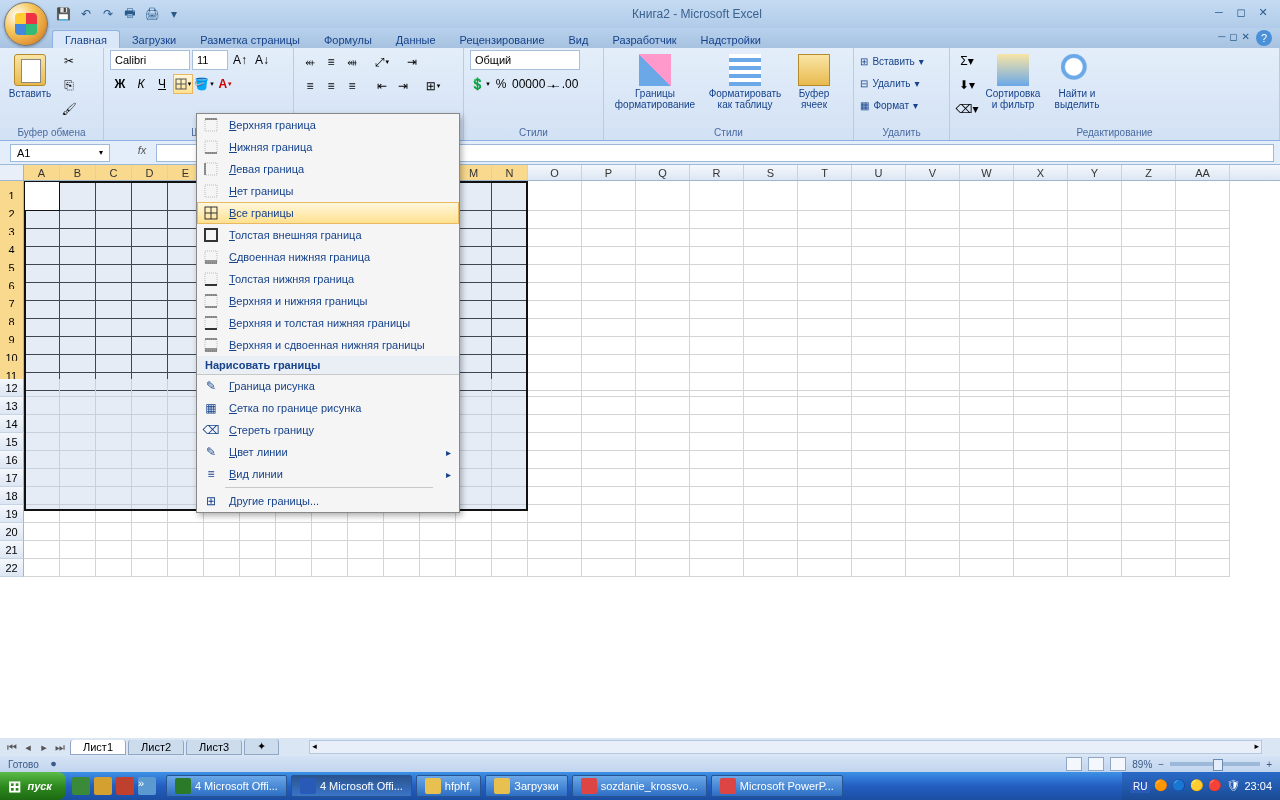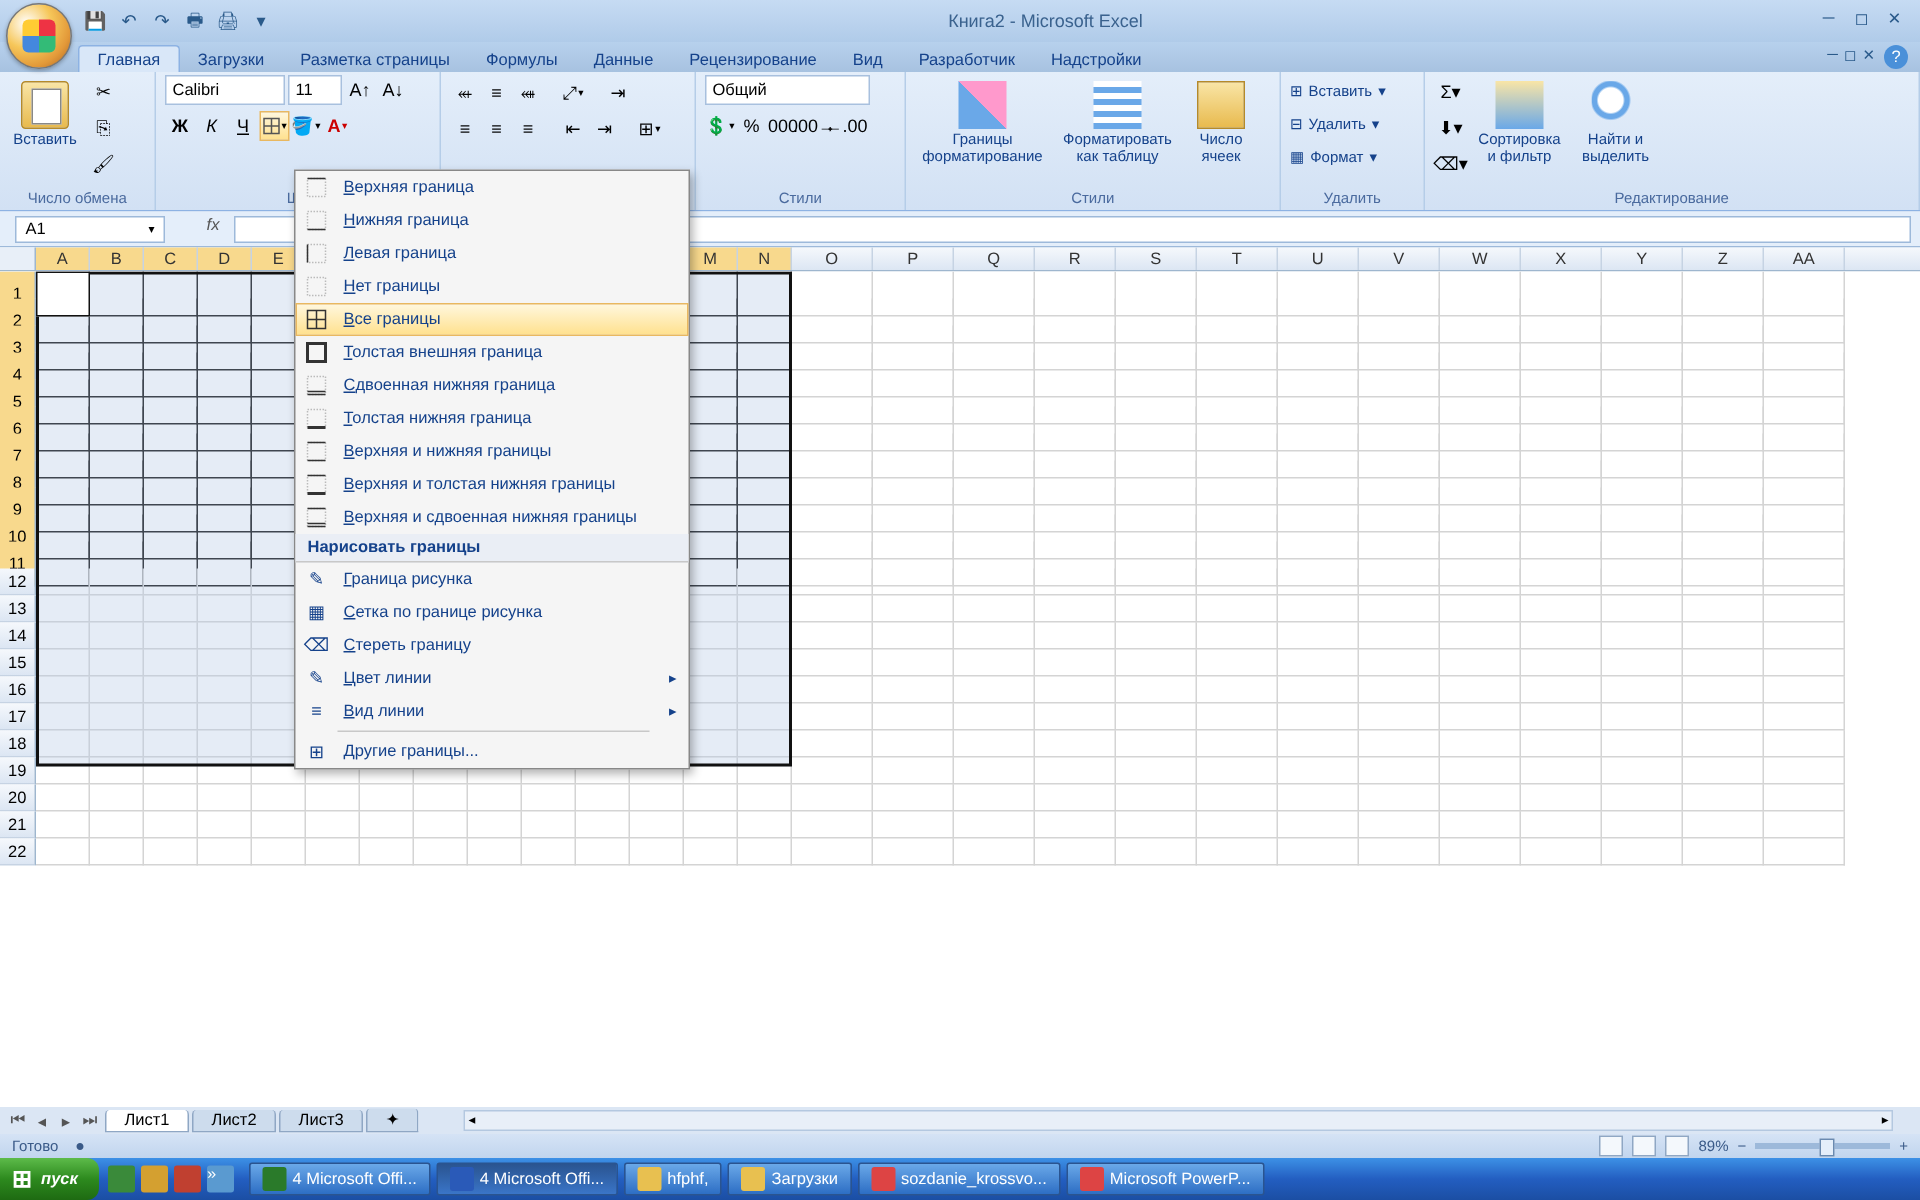--- a/index.html
+++ b/index.html
@@ -157,21 +157,21 @@
       <div class="bigbtn">
         <div class="ico ico-paste"></div>
         <span>Вставить</span>
       </div>
       <div class="smallcol">
         <div class="smallbtn">✂</div>
         <div class="smallbtn">⎘</div>
         <div class="smallbtn">🖌</div>
       </div>
     </div>
-    <div class="rgroup-label">Число обмена</div>
+    <div class="rgroup-label">Буфер обмена</div>
   </div>
 
   <div class="rgroup" style="width:190px">
     <div class="rgroup-body" style="flex-direction:column;gap:2px">
       <div style="display:flex;gap:2px">
         <input class="font-combo" value="Calibri" style="">
         <input class="size-combo" value="11" style="">
         <div class="squarebtn">A↑</div>
         <div class="squarebtn">A↓</div>
       </div>
@@ -244,21 +244,21 @@
       <div class="bigbtn" style="width:90px">
           <div class="ico ico-cond"></div>
           <span>Границы форматирование</span>
         </div>
       <div class="bigbtn" style="width:82px">
           <div class="ico ico-table"></div>
           <span>Форматировать как таблицу</span>
         </div>
       <div class="bigbtn" style="width:48px">
           <div class="ico ico-cell"></div>
-          <span>Число ячеек</span>
+          <span>Буфер ячеек</span>
         </div>
     </div>
     <div class="rgroup-label">Стили</div>
   </div>
 
   <div class="rgroup" style="width:96px">
     <div class="rgroup-body" style="flex-direction:column;gap:0;font-size:10px;color:#15428b">
       <div style="display:flex;align-items:center;gap:4px;height:22px">⊞ <span>Вставить</span> ▾</div>
       <div style="display:flex;align-items:center;gap:4px;height:22px">⊟ <span>Удалить</span> ▾</div>
       <div style="display:flex;align-items:center;gap:4px;height:22px">▦ <span>Формат</span> ▾</div>
@@ -1186,13 +1186,22 @@
       </div>
       <div class="tbbtn">
         <span class="tbico" style="background: rgb(221, 68, 68);"></span>
         <span>sozdanie_krossvo...</span>
       </div>
       <div class="tbbtn">
         <span class="tbico" style="background: rgb(221, 68, 68);"></span>
         <span>Microsoft PowerP...</span>
       </div>
     </div>
+  <div class="tray">
+    <span style="background:#2a5ab8;padding:1px 3px;font-size:10px">RU</span>
+    <span class="tray-ico">🟠</span>
+    <span class="tray-ico">🔵</span>
+    <span class="tray-ico">🟡</span>
+    <span class="tray-ico">🔴</span>
+    <span class="tray-ico">🛡</span>
+    <span class="clock">23:04</span>
+  </div>
 </div>
 
 </body></html>

